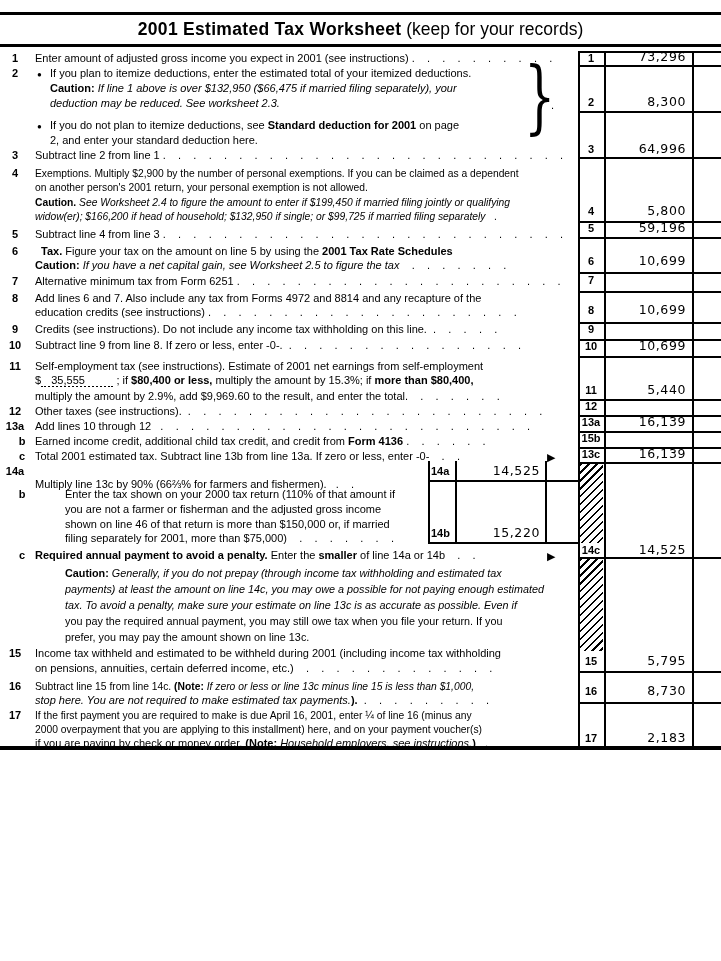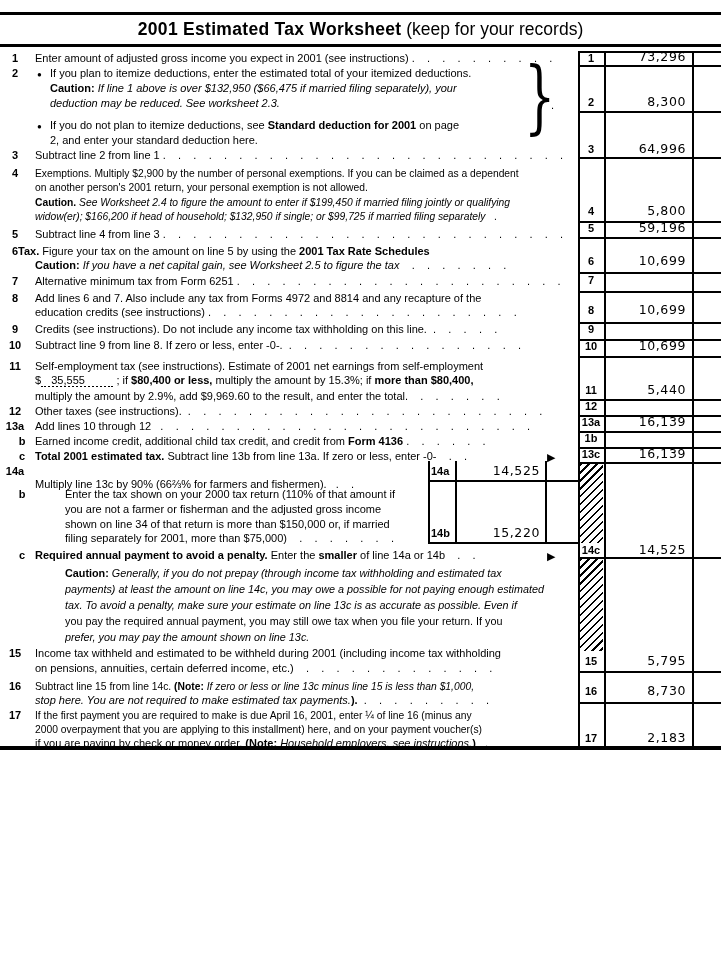--- a/index.html
+++ b/index.html
@@ -110,45 +110,45 @@
   <div class="ln" style="top:82px;left:50px;width:478px"><span style="font-weight: bold;">Caution: </span><span style="font-style: italic;">If line 1 above is over $132,950 ($66,475 if married filing separately), your</span></div>
   <div class="ln" style="top:97px;left:50px;width:478px"><span style="font-style: italic;">deduction may be reduced. See worksheet 2.3.</span></div>
   <div class="ln" style="top:119px;left:50px;width:478px"><span>If you do not plan to itemize deductions, see </span><span style="font-weight: bold;">Standard deduction for 2001</span><span> on page</span></div>
   <div class="ln" style="top:134px;left:50px;width:478px"><span>2, and enter your standard deduction here.</span></div>
   <div class="ln" style="top:149px;left:35px;width:537px"><span>Subtract line 2 from line 1</span><span> .    .    .    .    .    .    .    .    .    .    .    .    .    .    .    .    .    .    .    .    .    .    .    .    .    .    .    .    .    .</span></div>
   <div class="ln sm" style="top:167px;left:35px;width:540px"><span>Exemptions. Multiply $2,900 by the number of personal exemptions. If you can be claimed as a dependent</span></div>
   <div class="ln sm" style="top:181px;left:35px;width:540px"><span>on another person's 2001 return, your personal exemption is not allowed.</span></div>
   <div class="ln sm" style="top:196px;left:35px;width:540px"><span style="font-weight: bold;">Caution. </span><span style="font-style: italic;">See Worksheet 2.4 to figure the amount to enter if $199,450 if married filing jointly or qualifying</span></div>
   <div class="ln sm" style="top:210px;left:35px;width:540px"><span style="font-style: italic;">widow(er); $166,200 if head of household; $132,950 if single; or $99,725 if married filing separately</span><span>   .</span></div>
   <div class="ln" style="top:228px;left:35px;width:537px"><span>Subtract line 4 from line 3</span><span> .    .    .    .    .    .    .    .    .    .    .    .    .    .    .    .    .    .    .    .    .    .    .    .    .    .    .    .    .    .</span></div>
-  <div class="ln" style="top:245px;left:18px;width:537px"><span style="font-weight: bold;">Tax. </span><span>Figure your tax on the amount on line 5 by using the </span><span style="font-weight: bold;">2001 Tax Rate Schedules</span></div>
+  <div class="ln" style="top:245px;left:41px;width:537px"><span style="font-weight: bold;">Tax. </span><span>Figure your tax on the amount on line 5 by using the </span><span style="font-weight: bold;">2001 Tax Rate Schedules</span></div>
   <div class="ln" style="top:259px;left:35px;width:537px"><span style="font-weight: bold;">Caution: </span><span style="font-style: italic;">If you have a net capital gain, see Worksheet 2.5 to figure the tax</span><span>    .    .    .    .    .    .    .</span></div>
   <div class="ln" style="top:275px;left:35px;width:537px"><span>Alternative minimum tax from Form 6251</span><span> .    .    .    .    .    .    .    .    .    .    .    .    .    .    .    .    .    .    .    .    .    .</span></div>
   <div class="ln" style="top:292px;left:35px;width:537px"><span>Add lines 6 and 7. Also include any tax from Forms 4972 and 8814 and any recapture of the</span></div>
   <div class="ln" style="top:323px;left:35px;width:537px"><span>Credits (see instructions). Do not include any income tax withholding on this line.</span><span>  .    .    .    .    .</span></div>
   <div class="ln" style="top:306px;left:35px;width:537px"><span>education credits (see instructions)</span><span> .    .    .    .    .    .    .    .    .    .    .    .    .    .    .    .    .    .    .    .    .</span></div>
   <div class="ln" style="top:339px;left:35px;width:537px"><span>Subtract line 9 from line 8. If zero or less, enter -0-.</span><span>  .    .    .    .    .    .    .    .    .    .    .    .    .    .    .    .</span></div>
   <div class="ln" style="top:360px;left:35px;width:537px"><span>Self-employment tax (see instructions). Estimate of 2001 net earnings from self-employment</span></div>
   <div class="ln" style="top:374px;left:35px;width:537px"><span>$</span><span class="dotted">  35,555        </span><span> ; if </span><span style="font-weight: bold;">$80,400 or less,</span><span> multiply the amount by 15.3%; if </span><span style="font-weight: bold;">more than $80,400,</span></div>
   <div class="ln" style="top:390px;left:35px;width:537px"><span>multiply the amount by 2.9%, add $9,969.60 to the result, and enter the total</span><span>.    .    .    .    .    .    .</span></div>
   <div class="ln" style="top:405px;left:35px;width:537px"><span>Other taxes (see instructions).</span><span>  .    .    .    .    .    .    .    .    .    .    .    .    .    .    .    .    .    .    .    .    .    .    .    .</span></div>
   <div class="ln" style="top:420px;left:35px;width:537px"><span>Add lines 10 through 12</span><span>   .    .    .    .    .    .    .    .    .    .    .    .    .    .    .    .    .    .    .    .    .    .    .    .    .</span></div>
   <div class="ln" style="top:435px;left:35px;width:505px"><span>Earned income credit, additional child tax credit, and credit from </span><span style="font-weight: bold;">Form 4136</span><span> .    .    .    .    .    .</span></div>
-  <div class="ln" style="top:450px;left:35px;width:505px"><span style="font-weight: bold;">Total 2001 estimated tax. </span><span>Subtract line 13b from line 13a. If zero or less, enter -0-</span><span>    .    .</span></div>
+  <div class="ln" style="top:450px;left:35px;width:505px"><span style="font-weight: normal;">Total 2001 estimated tax. </span><span>Subtract line 13b from line 13a. If zero or less, enter -0-</span><span>    .    .</span></div>
   <div class="ln" style="top:478px;left:35px;width:388px"><span>Multiply line 13c by 90% (66⅔% for farmers and fishermen).</span><span>   .    .</span></div>
   <div class="ln" style="top:488px;left:65px;width:358px"><span>Enter the tax shown on your 2000 tax return (110% of that amount if</span></div>
   <div class="ln" style="top:503px;left:65px;width:358px"><span>you are not a farmer or fisherman and the adjusted gross income</span></div>
-  <div class="ln" style="top:518px;left:65px;width:358px"><span>shown on line 34 of that return is more than $150,000 or, if married</span></div>
+  <div class="ln" style="top:518px;left:65px;width:358px"><span>shown on line 46 of that return is more than $150,000 or, if married</span></div>
   <div class="ln" style="top:532px;left:65px;width:358px"><span>filing separately for 2001, more than $75,000)</span><span>    .    .    .    .    .    .    .</span></div>
   <div class="ln" style="top:549px;left:35px;width:505px"><span style="font-weight: bold;">Required annual payment to avoid a penalty. </span><span>Enter the </span><span style="font-weight: bold;">smaller</span><span> of line 14a or 14b</span><span>    .    .</span></div>
   <div class="ln cau" style="top:567px;left:65px;width:510px"><span style="font-weight: bold;">Caution: </span><span style="font-style: italic;">Generally, if you do not prepay (through income tax withholding and estimated tax</span></div>
   <div class="ln cau" style="top:583px;left:65px;width:510px"><span style="font-style: italic;">payments) at least the amount on line 14c, you may owe a possible for not paying enough estimated</span></div>
   <div class="ln cau" style="top:599px;left:65px;width:510px"><span style="font-style: italic;">tax. To avoid a penalty, make sure your estimate on line 13c is as accurate as possible. Even if</span></div>
   <div class="ln cau" style="top:615px;left:65px;width:510px"><span style="">you pay the required annual payment, you may still owe tax when you file your return. If you</span></div>
-  <div class="ln cau" style="top:631px;left:65px;width:510px"><span style="font-style: italic;">prefer, you may pay the amount shown on line 13c.</span></div>
+  <div class="ln cau" style="top:631px;left:65px;width:510px"><span style="">prefer, you may pay the amount shown on line 13c.</span></div>
   <div class="ln" style="top:647px;left:35px;width:537px"><span>Income tax withheld and estimated to be withheld during 2001 (including income tax withholding</span></div>
   <div class="ln" style="top:662px;left:35px;width:537px"><span>on pensions, annuities, certain deferred income, etc.)</span><span>    .    .    .    .    .    .    .    .    .    .    .    .    .</span></div>
   <div class="ln sm" style="top:680px;left:35px;width:540px"><span>Subtract line 15 from line 14c. </span><span style="font-weight: bold;">(Note: </span><span style="font-style: italic;">If zero or less or line 13c minus line 15 is less than $1,000,</span></div>
   <div class="ln" style="top:694px;left:35px;width:537px"><span style="font-style: italic;">stop here. You are not required to make estimated tax payments.</span><span style="font-weight: bold;">).</span><span>  .    .    .    .    .    .    .    .    .</span></div>
   <div class="ln sm" style="top:709px;left:35px;width:540px"><span>If the first payment you are required to make is due April 16, 2001, enter ¼ of line 16 (minus any</span></div>
   <div class="ln sm" style="top:723px;left:35px;width:540px"><span>2000 overpayment that you are applying to this installment) here, and on your payment voucher(s)</span></div>
   <div class="ln" style="top:737px;left:35px;width:537px"><span>if you are paying by check or money order. </span><span style="font-weight: bold;">(Note: </span><span style="font-style: italic;">Household employers, see instructions.</span><span style="font-weight: bold;">)</span><span>   .</span></div>
 
   <div class="tnum" style="top:52px">1</div>
   <div class="tval" style="top:50px">73,296</div>
@@ -169,21 +169,21 @@
   <div class="tnum" style="top:323px">9</div>
   <div class="tval" style="top:323px"></div>
   <div class="tnum" style="top:340px">10</div>
   <div class="tval" style="top:339px">10,699</div>
   <div class="tnum" style="top:384px">11</div>
   <div class="tval" style="top:383px">5,440</div>
   <div class="tnum" style="top:400px">12</div>
   <div class="tval" style="top:400px"></div>
   <div class="tnum" style="top:416px">13a</div>
   <div class="tval" style="top:415px">16,139</div>
-  <div class="tnum" style="top:432px">1b</div>
+  <div class="tnum" style="top:432px">15b</div>
   <div class="tval" style="top:432px"></div>
   <div class="tnum" style="top:448px">13c</div>
   <div class="tval" style="top:447px">16,139</div>
   <div class="tnum" style="top:544px">14c</div>
   <div class="tval" style="top:543px">14,525</div>
   <div class="tnum" style="top:655px">15</div>
   <div class="tval" style="top:654px">5,795</div>
   <div class="tnum" style="top:685px">16</div>
   <div class="tval" style="top:684px">8,730</div>
   <div class="tnum" style="top:732px">17</div>

